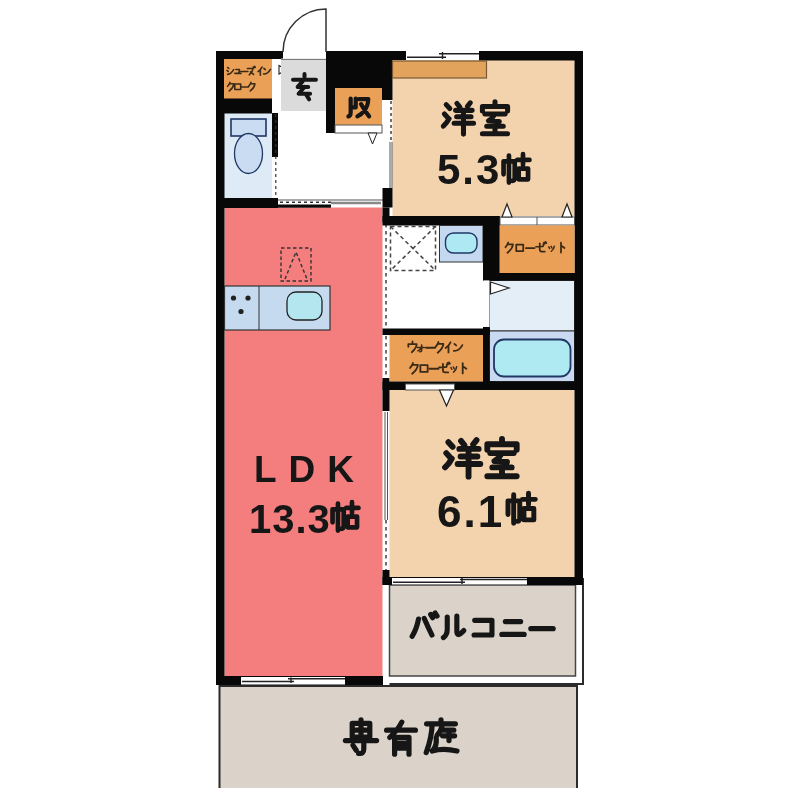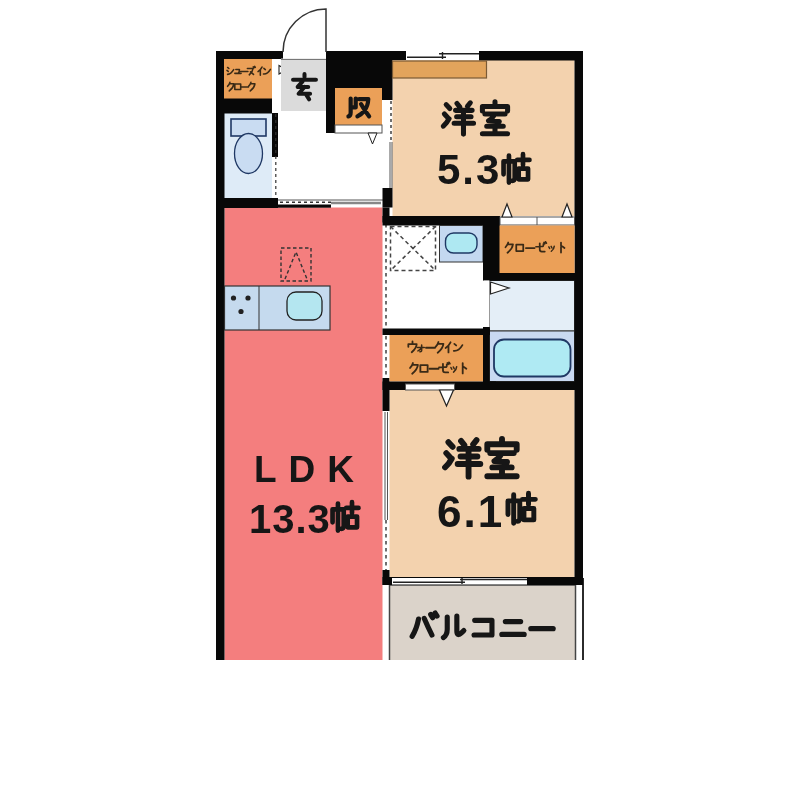--- a/index.html
+++ b/index.html
@@ -1,16 +1,16 @@
 <!DOCTYPE html>
 <html><head>
 <meta charset="utf-8">
 <style>
 html,body{margin:0;padding:0;background:#fff;}
-#plan{position:relative;width:800px;height:660px;background:#fff;font-family:"Liberation Sans", sans-serif;}
+#plan{position:relative;width:800px;height:788px;background:#fff;font-family:"Liberation Sans", sans-serif;}
 svg{position:absolute;left:0;top:0;}
 text{font-family:"Liberation Sans", sans-serif;font-weight:bold;}
 </style>
 </head>
 <body>
 <div id="plan">
 <svg width="800" height="800" viewBox="0 0 800 800">
 <defs>
 <g id="gYOU" fill="none" stroke="currentColor" stroke-linecap="round" stroke-linejoin="round">
   <path d="M20,10 L30,21 M15,36 L25,47 M12,70 Q22,61 28,49 M50,7 L58,17 M87,5 L79,15 M46,26 H92 M49,44 H89 M42,62 H96 M68,26 V92"></path>

